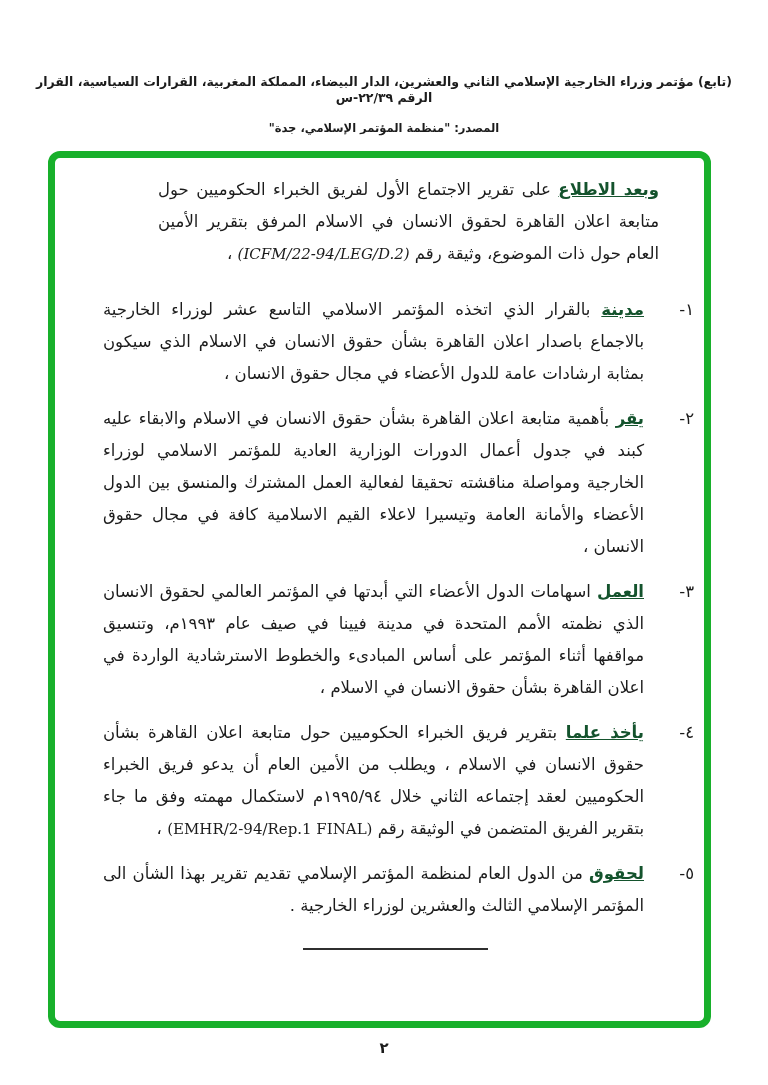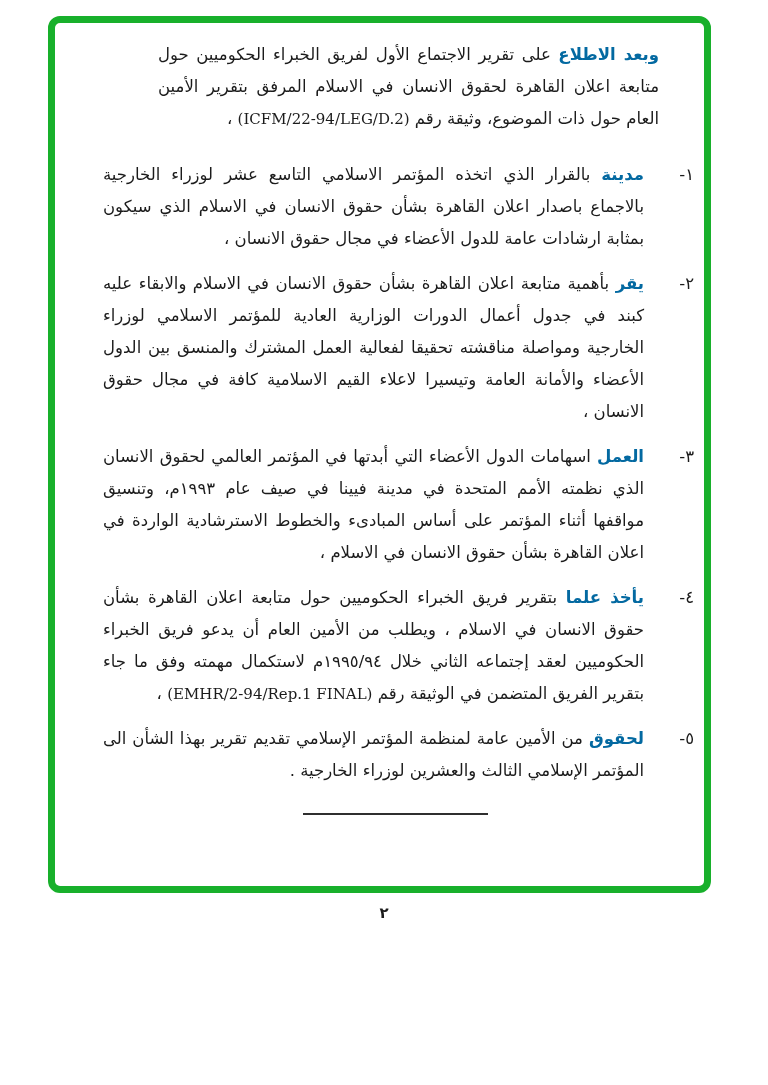--- a/index.html
+++ b/index.html
@@ -49,28 +49,30 @@
     padding: 16px 10px 0 48px;
     font-size: 16.5px;
     line-height: 32px;
   }
   .preamble {
     text-align: justify;
     margin: 0 35px 24px 55px;
   }
   .lead {
     font-weight: bold;
-    color: #0369a1;
+    color: #14532d;
+    text-decoration: underline;
   }
   .latin-ref {
     font-family: "DejaVu Serif", serif;
     font-size: 15px;
     white-space: nowrap;
   }
   .latin-ref.italic {
+    font-style: italic;
   }
   .item {
     display: flex;
     margin-bottom: 13px;
   }
   .item-num {
     flex: 0 0 50px;
     width: 50px;
     font-size: 16.5px;
   }
@@ -92,20 +94,24 @@
     font-weight: bold;
     margin-top: 11px;
     direction: rtl;
   }
 </style>
 </head>
 <body>
 
 <div class="page">
 
+  <div class="doc-header">
+    <div class="line1">(تابع) مؤتمر وزراء الخارجية الإسلامي الثاني والعشرين، الدار البيضاء، المملكة المغربية، القرارات السياسية، القرار الرقم ٢٢/٣٩-س</div>
+    <div class="line2">المصدر:  "منظمة المؤتمر الإسلامي، جدة"</div>
+  </div>
 
   <div class="green-box">
     <div class="content">
 
       <p class="preamble"><span class="lead">وبعد الاطلاع</span><span> على تقرير الاجتماع الأول لفريق الخبراء الحكوميين حول متابعة اعلان القاهرة لحقوق الانسان في الاسلام المرفق بتقرير الأمين العام حول ذات الموضوع، وثيقة رقم </span><span class="latin-ref italic" dir="ltr">(ICFM/22-94/LEG/D.2)</span><span> ،</span></p>
 
       <div class="item">
         <div class="item-num">١-</div>
         <div class="item-body"><span class="lead">مدينة</span><span> بالقرار الذي اتخذه المؤتمر الاسلامي التاسع عشر لوزراء الخارجية بالاجماع باصدار اعلان القاهرة بشأن حقوق الانسان في الاسلام الذي سيكون بمثابة ارشادات عامة للدول الأعضاء في مجال حقوق الانسان ،</span></div>
       </div>
@@ -120,21 +126,21 @@
         <div class="item-body"><span class="lead">العمل</span><span> اسهامات الدول الأعضاء التي أبدتها في المؤتمر العالمي لحقوق الانسان الذي نظمته الأمم المتحدة في مدينة فيينا في صيف عام ١٩٩٣م، وتنسيق مواقفها أثناء المؤتمر على أساس المبادىء والخطوط الاسترشادية الواردة في اعلان القاهرة بشأن حقوق الانسان في الاسلام ،</span></div>
       </div>
 
       <div class="item">
         <div class="item-num">٤-</div>
         <div class="item-body"><span class="lead">يأخذ علما</span><span> بتقرير فريق الخبراء الحكوميين حول متابعة اعلان القاهرة بشأن حقوق الانسان في الاسلام ، ويطلب من الأمين العام أن يدعو فريق الخبراء الحكوميين لعقد إجتماعه الثاني خلال ١٩٩٥/٩٤م لاستكمال مهمته وفق ما جاء بتقرير الفريق المتضمن في الوثيقة رقم </span><span class="latin-ref" dir="ltr">(EMHR/2-94/Rep.1 FINAL)</span><span> ،</span></div>
       </div>
 
       <div class="item">
         <div class="item-num">٥-</div>
-        <div class="item-body"><span class="lead">لحقوق</span><span> من الأمين عامة لمنظمة المؤتمر الإسلامي تقديم تقرير بهذا الشأن الى المؤتمر الإسلامي الثالث والعشرين لوزراء الخارجية .</span></div>
+        <div class="item-body"><span class="lead">لحقوق</span><span> من الدول العام لمنظمة المؤتمر الإسلامي تقديم تقرير بهذا الشأن الى المؤتمر الإسلامي الثالث والعشرين لوزراء الخارجية .</span></div>
       </div>
 
       <div class="separator"></div>
 
     </div>
   </div>
 
   <div class="page-number">٢</div>
 
 </div>

